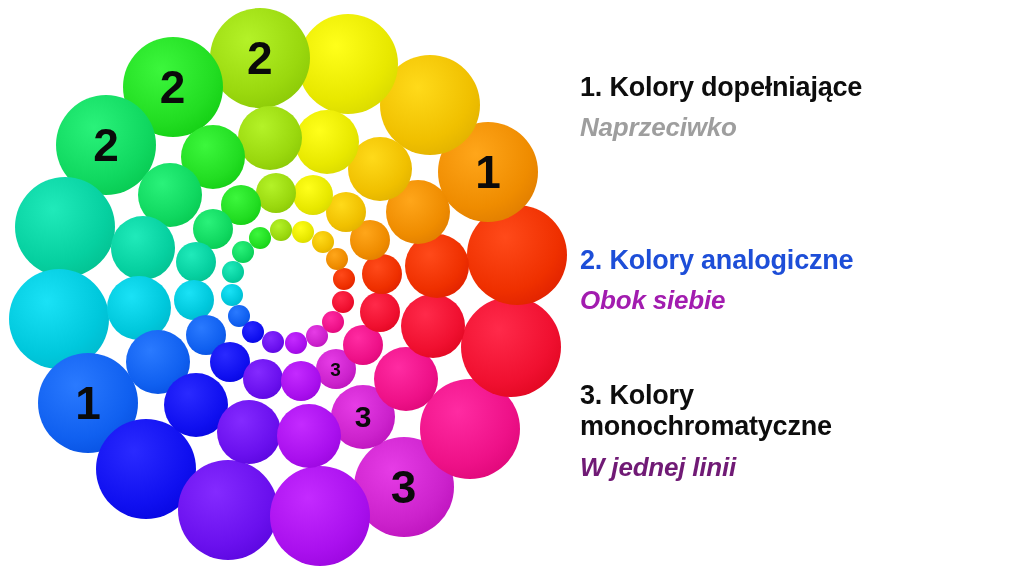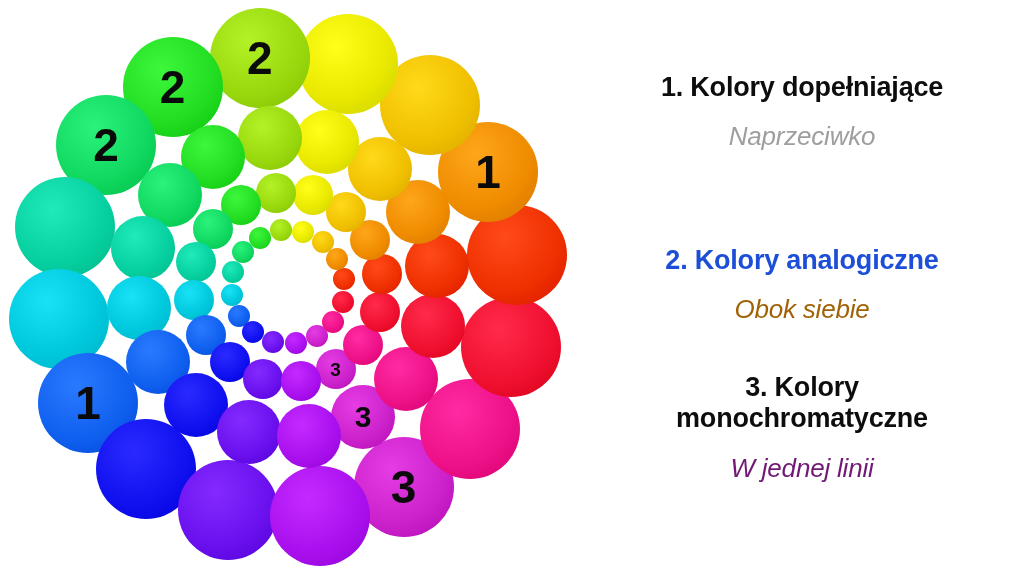--- a/index.html
+++ b/index.html
@@ -51,42 +51,41 @@
   #legend {
     position: absolute;
     left: 580px;
     top: 0;
     width: 444px;
     height: 575px;
   }
   .legend-block {
     position: absolute;
     width: 444px;
-    text-align: center;
   }
   .legend-title {
     color: #0d0d0d;
     font-weight: bold;
     font-size: 27px;
     line-height: 1.16;
     letter-spacing: -0.2px;
     white-space: pre-line;
   }
   .legend-sub {
     color: #9e9e9e;
-    font-weight: normal;
+    font-weight: bold;
     font-style: italic;
     font-size: 26px;
     line-height: 1.18;
     letter-spacing: -0.2px;
-    margin-top: 18px;
+    margin-top: 9px;
   }
   #block-1 { top: 72px; }
   #block-2 { top: 245px; }
-  #block-3 { top: 372px; }
+  #block-3 { top: 380px; }
 </style>
 </head>
 <body style="background: rgb(255, 255, 255);">
 
 <div id="stage" style="background: rgb(255, 255, 255);">
 
   <div id="wheel">
       <div class="dot" style="left: 353.5px; top: 437.052px; width: 100px; height: 100px; background: radial-gradient(circle at 38% 32%, rgb(230, 60, 230) 0%, rgb(204, 34, 204) 58%, rgb(178, 8, 178) 100%);">
         <span class="dot-label" style="font-size: 46px;">3</span>
       </div>
@@ -171,21 +170,21 @@
 
   <div id="legend">
 
     <div class="legend-block" id="block-1">
       <div class="legend-title" style="color: rgb(13, 13, 13);">1. Kolory dopełniające</div>
       <div class="legend-sub" style="color: rgb(158, 158, 158);">Naprzeciwko</div>
     </div>
 
     <div class="legend-block" id="block-2">
       <div class="legend-title" style="color: #1d4ed8;">2. Kolory analogiczne</div>
-      <div class="legend-sub" style="color: #a16207;">Obok siebie</div>
+      <div class="legend-sub" style="color: #a21caf;">Obok siebie</div>
     </div>
 
     <div class="legend-block" id="block-3">
       <div class="legend-title" style="color: rgb(13, 13, 13);">3. Kolory
 monochromatyczne</div>
       <div class="legend-sub" style="color: #701a75;">W jednej linii</div>
     </div>
 
   </div>
 </div>

